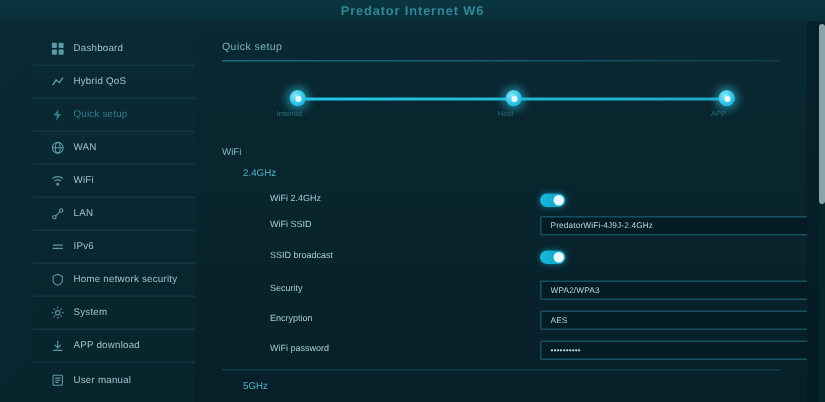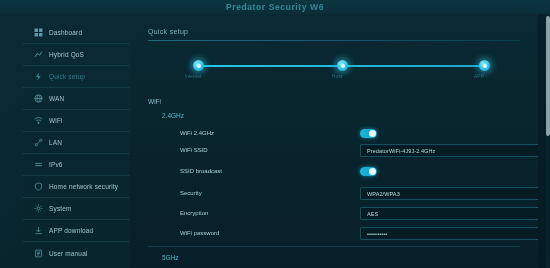--- a/index.html
+++ b/index.html
@@ -159,21 +159,21 @@
     position: absolute; right: 0; top: 16px; width: 4px; height: 120px;
     background: #8aa3a8; border-radius: 2px; cursor: pointer;
   }
 </style>
 </head>
 <body>
 
 <div id="app">
 
   <div id="header">
-    <span id="header-title">Predator Security W6</span>
+    <span id="header-title">Predator Internet W6</span>
   </div>
 
   <nav id="sidebar">
 
     <div class="nav-item">
       <span class="nav-ico">
         <svg width="9" height="9" viewBox="0 0 16 16" fill="currentColor">
             <rect x="1" y="1" width="6" height="6" rx="1"></rect>
             <rect x="9" y="1" width="6" height="6" rx="1"></rect>
             <rect x="1" y="9" width="6" height="6" rx="1"></rect>

